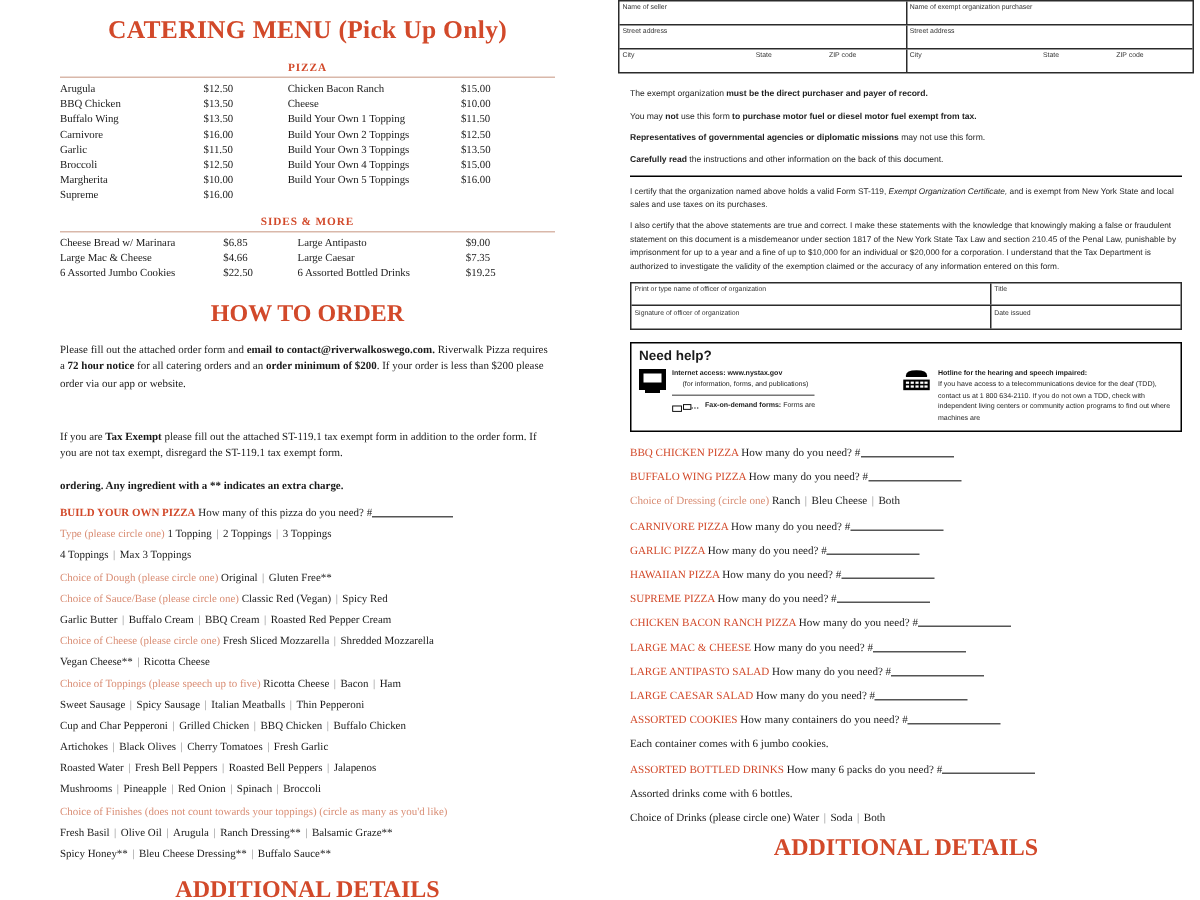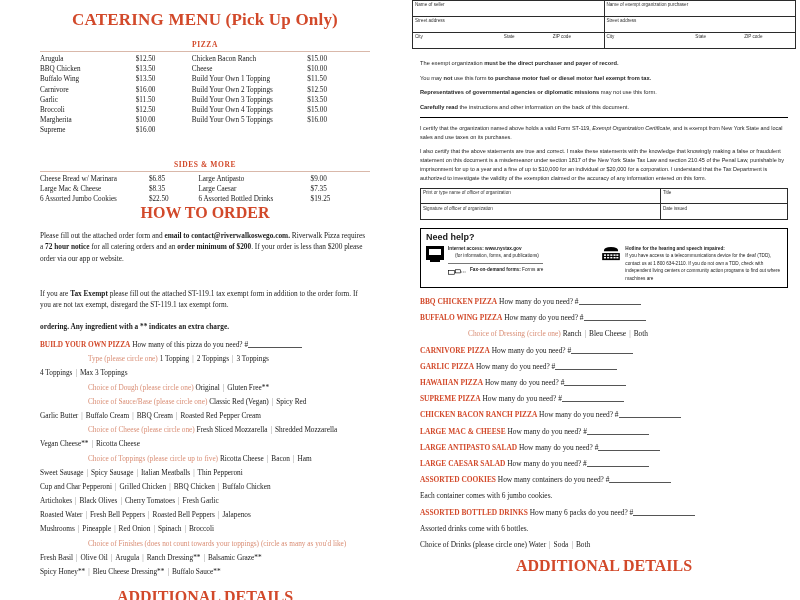--- a/index.html
+++ b/index.html
@@ -43,21 +43,21 @@
   table.sides td.nm2 { width:34%; }
   table.sides td.pr2 { width:18%; }
 
   
   p.body { font-size:7.3px; line-height:1.55; margin:0 0 6px; text-align:left; }
   p.body b { font-weight:bold; }
 
   
   .line { font-size:7.3px; line-height:1.62; margin:0; padding:1.2px 0; }
   .q    { color:#d2492a; font-weight:bold; }
-  .qlt  { color:#d98d74;margin-left:48px; }
+  .qlt  { color:#d98d74; }
   .blank { display:inline-block; border-bottom:1px solid #555; width:54px; vertical-align:-1px; }
   .sep { color:#8a8a8a; padding:0 3px; }
 
   
   .taxbox { border:1px solid #2b2b2b; width:100%; }
   .taxrow { display:flex; border-bottom:1px solid #2b2b2b; }
   .taxrow:last-child { border-bottom:0; }
   .taxcell {
     flex:1; border-right:1px solid #2b2b2b;
     font-family:"Liberation Sans", sans-serif;
@@ -99,21 +99,21 @@
   .monitor { width:18px; height:14px; border:1.4px solid #000; background:#000; position:relative; flex:none; margin-top:1px; }
   .monitor:after { content:""; position:absolute; left:3px; right:3px; bottom:-3px; height:2px; background:#000; }
   .monitor .scr { position:absolute; left:2px; right:2px; top:2px; height:6px; background:#fff; }
   .phone { width:20px; height:15px; flex:none; margin-top:1px; }
   .hr-thin { border:0; border-top:1px solid #777; margin:3px 0 2px; }
   .fax-row { display:flex; gap:4px; align-items:flex-start; }
   .faxicon { width:18px; height:8px; flex:none; margin-top:2px; }
 
   
   .ord { font-size:7.4px; line-height:1.6; margin:0; padding:2.2px 0; }
-  .ord .q { color:#d2492a; font-weight:bold; }
+  .ord .q { color:#d2492a; font-weight:normal; }
   .ord .qlt { color:#d98d74; }
   .blank-l { display:inline-block; border-bottom:1px solid #555; width:62px; vertical-align:-1px; }
 </style>
 </head>
 <body>
 
 <div class="page left-page">
 
   <div class="hdr-red title-xl">CATERING MENU (Pick Up Only)</div>
 
@@ -165,46 +165,46 @@
   </tr>
         <tr>
     <td class="nm">Supreme</td>
     <td class="pr">$16.00</td>
     <td class="nm2"></td>
     <td class="pr2"></td>
   </tr>
       </tbody>
   </table>
 
-  <div class="sect-label" style="margin-top:24px">SIDES &amp; MORE</div>
+  <div class="sect-label" style="margin-top:7px">SIDES &amp; MORE</div>
   <hr class="rule">
   <table class="menu sides">
     <tbody>
         <tr>
     <td class="nm">Cheese Bread w/ Marinara</td>
     <td class="pr">$6.85</td>
     <td class="nm2">Large Antipasto</td>
     <td class="pr2">$9.00</td>
   </tr>
         <tr>
     <td class="nm">Large Mac &amp; Cheese</td>
-    <td class="pr">$8.35</td>
+    <td class="pr">$4.66</td>
     <td class="nm2">Large Caesar</td>
     <td class="pr2">$7.35</td>
   </tr>
         <tr>
     <td class="nm">6 Assorted Jumbo Cookies</td>
     <td class="pr">$22.50</td>
     <td class="nm2">6 Assorted Bottled Drinks</td>
     <td class="pr2">$19.25</td>
   </tr>
       </tbody>
   </table>
 
-  <div class="hdr-red title-lg" style="margin-top:0">HOW TO ORDER</div>
+  <div class="hdr-red title-lg" style="margin-top:14px">HOW TO ORDER</div>
 
   <p class="body">
     <span>Please fill out the attached order form and </span><b>email to contact@riverwalkoswego.com.</b><span> Riverwalk Pizza requires a </span><b>72 hour notice</b><span> for all catering orders and an </span><b>order minimum of $200</b><span>. If your order is less than $200 please order via our app or website.</span>
   </p>
 
   <p class="body" style="margin-top:24px">
     <span>If you are </span><b>Tax Exempt</b><span> please fill out the attached ST-119.1 tax exempt form in addition to the order form. If you are not tax exempt, disregard the ST-119.1 tax exempt form.</span>
   </p>
 
   <p class="body" style="margin-top:10px;font-weight:bold">ordering. Any ingredient with a ** indicates an extra charge.</p>
@@ -233,21 +233,21 @@
       <span><span>Garlic Butter</span><span class="sep">|</span><span>Buffalo Cream</span><span class="sep">|</span><span>BBQ Cream</span><span class="sep">|</span><span>Roasted Red Pepper Cream</span></span>
     </p>
     <p class="line">
       <span class="qlt">Choice of Cheese (please circle one)</span>
       <span><span>Fresh Sliced Mozzarella</span><span class="sep">|</span><span>Shredded Mozzarella</span></span>
     </p>
     <p class="line">
       <span><span>Vegan Cheese**</span><span class="sep">|</span><span>Ricotta Cheese</span></span>
     </p>
     <p class="line">
-      <span class="qlt">Choice of Toppings (please circle up to five)</span>
+      <span class="qlt">Choice of Toppings (please speech up to five)</span>
       <span><span>Ricotta Cheese</span><span class="sep">|</span><span>Bacon</span><span class="sep">|</span><span>Ham</span></span>
     </p>
     <p class="line"><span><span>Sweet Sausage</span><span class="sep">|</span><span>Spicy Sausage</span><span class="sep">|</span><span>Italian Meatballs</span><span class="sep">|</span><span>Thin Pepperoni</span></span></p>
     <p class="line"><span><span>Cup and Char Pepperoni</span><span class="sep">|</span><span>Grilled Chicken</span><span class="sep">|</span><span>BBQ Chicken</span><span class="sep">|</span><span>Buffalo Chicken</span></span></p>
     <p class="line"><span><span>Artichokes</span><span class="sep">|</span><span>Black Olives</span><span class="sep">|</span><span>Cherry Tomatoes</span><span class="sep">|</span><span>Fresh Garlic</span></span></p>
     <p class="line"><span><span>Roasted Water</span><span class="sep">|</span><span>Fresh Bell Peppers</span><span class="sep">|</span><span>Roasted Bell Peppers</span><span class="sep">|</span><span>Jalapenos</span></span></p>
     <p class="line"><span><span>Mushrooms</span><span class="sep">|</span><span>Pineapple</span><span class="sep">|</span><span>Red Onion</span><span class="sep">|</span><span>Spinach</span><span class="sep">|</span><span>Broccoli</span></span></p>
     <p class="line">
       <span class="qlt">Choice of Finishes (does not count towards your toppings) (circle as many as you'd like)</span>
     </p>

